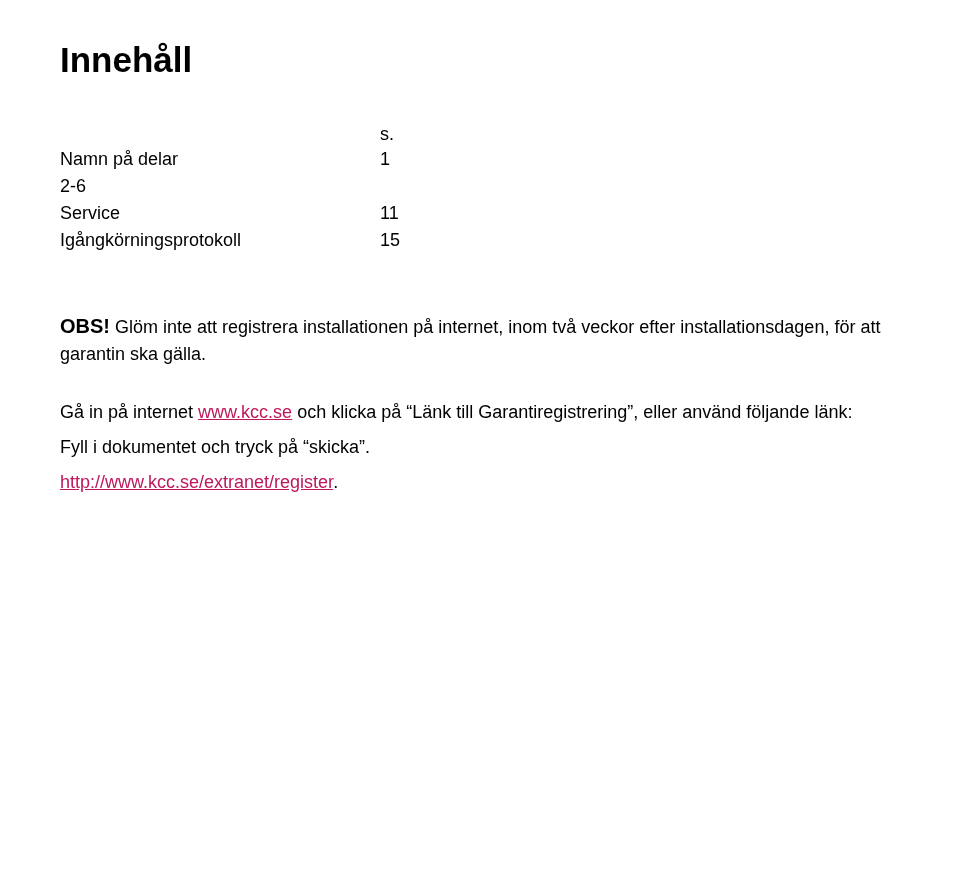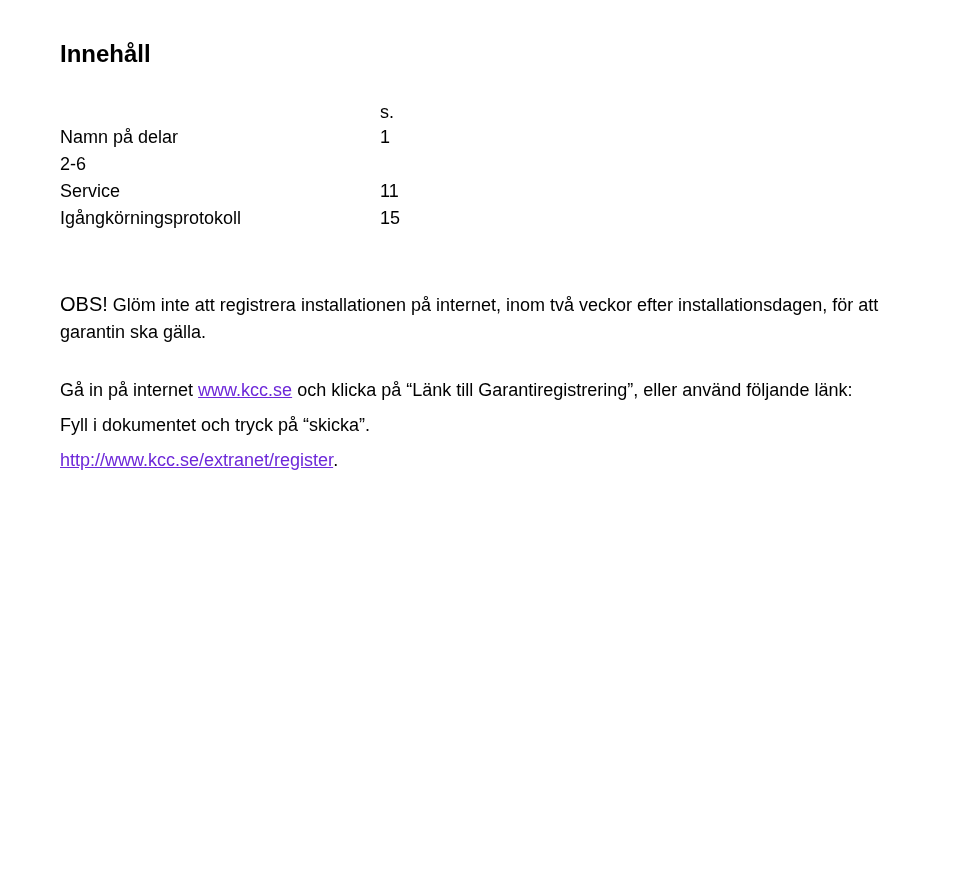--- a/index.html
+++ b/index.html
@@ -12,23 +12,23 @@
       background: #ffffff;
       font-family: Arial, Helvetica, sans-serif;
       font-size: 18px;
       color: #000000;
       padding: 40px 60px;
       width: 960px;
       min-height: 878px;
     }
 
     .page-title {
-      font-size: 24px;
+      font-size: 35px;
       font-weight: bold;
-      margin-bottom: 34px;
+      margin-bottom: 44px;
     }
 
     .toc-section {
       margin-bottom: 40px;
     }
 
     .toc-row {
       display: flex;
       align-items: center;
       margin-bottom: 6px;
@@ -42,42 +42,42 @@
     .toc-page {
       font-size: 18px;
     }
 
     .obs-section {
       margin-top: 60px;
       margin-bottom: 30px;
     }
 
     .obs-title {
-      font-weight: normal;
+      font-weight: bold;
       font-size: 20px;
       margin-bottom: 6px;
     }
 
     .obs-text {
       font-size: 18px;
       line-height: 1.5;
     }
 
     .info-section {
       margin-top: 20px;
       font-size: 18px;
       line-height: 1.6;
     }
 
     .info-text {
       margin-bottom: 6px;
     }
 
     a {
-      color: #6d28d9;
+      color: #be185d;
       text-decoration: underline;
     }
 
     .s-header {
       display: flex;
       margin-bottom: 4px;
     }
 
     .s-label {
       margin-left: 320px;

